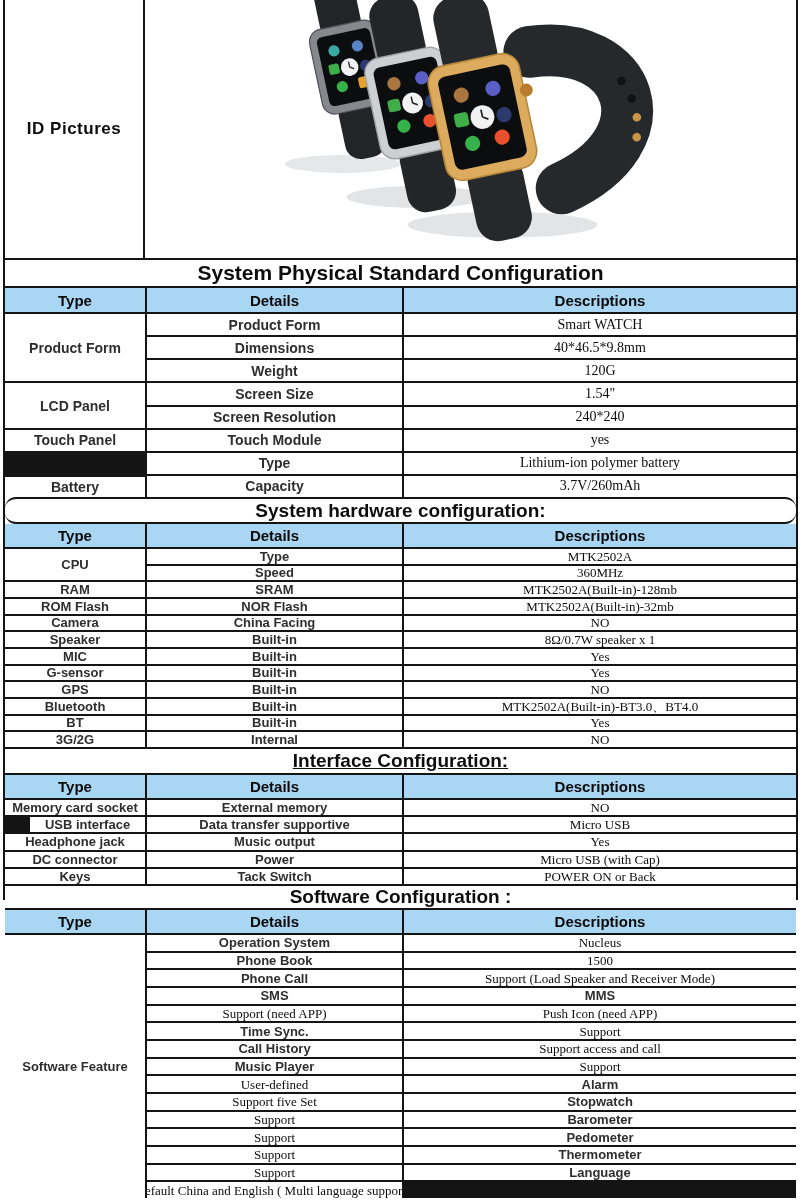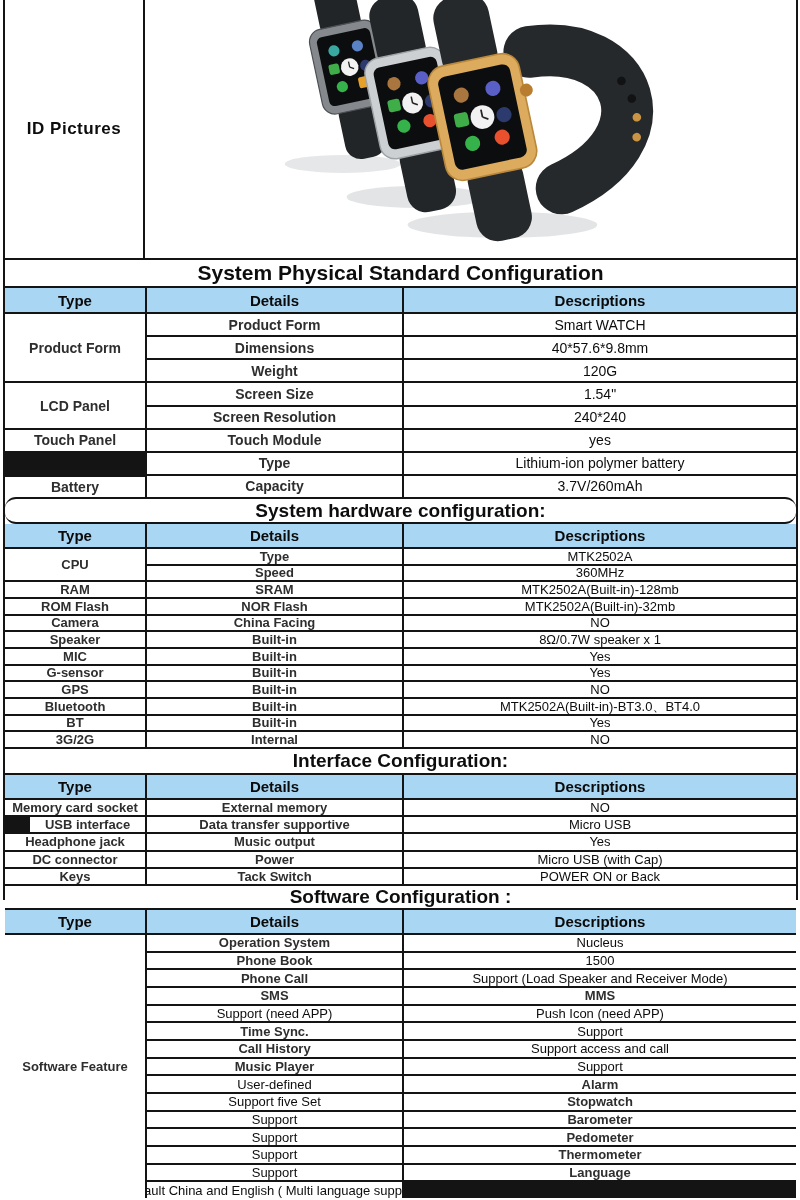--- a/index.html
+++ b/index.html
@@ -25,21 +25,21 @@
   .sec-title{box-sizing:border-box;border-top:2px solid var(--border);border-bottom:2px solid var(--border);
     display:flex;align-items:center;justify-content:center;font-weight:bold;background:#fff;}
   .hdr,.tbody{display:grid;grid-template-columns:140px 255px 1fr;gap:2px;background:var(--border);box-sizing:border-box;}
   .hdr{border-bottom:2px solid var(--border);}
   .tbody{grid-auto-rows:1fr;}
   .hcell{background:var(--hdr-bg);display:flex;align-items:center;justify-content:center;
     font-weight:bold;font-size:15px;color:#0a0a0a;}
   .cell{background:#fff;display:flex;align-items:center;justify-content:center;
     white-space:nowrap;overflow:hidden;line-height:1;}
   .tcell,.dcell{font-weight:bold;color:var(--muted);}
-  .vcell{color:var(--text);font-weight:normal;}
+  .vcell{color:var(--text);font-weight:normal;font-family:Liberation Serif, serif;}
 </style>
 </head>
 <body>
 
 <div class="sheet">
   <div class="tbl">
 
     <div class="pic-row">
       <div class="pic-label">ID  Pictures</div>
       <div class="pic-photo">
@@ -113,21 +113,21 @@
         <div class="hdr" style="height: 26px;">
           <div class="hcell">Type</div>
           <div class="hcell">Details</div>
           <div class="hcell">Descriptions</div>
         </div>
         <div class="tbody" style="height: 183px; font-size: 14px;">
           <div class="cell tcell" style="grid-row: span 3;">Product Form</div>
           <div class="cell dcell">Product Form</div>
           <div class="cell vcell">Smart WATCH</div>
           <div class="cell dcell">Dimensions</div>
-          <div class="cell vcell">40*57.6*9.8mm</div>
+          <div class="cell vcell">40*46.5*9.8mm</div>
           <div class="cell dcell">Weight</div>
           <div class="cell vcell">120G</div>
           <div class="cell tcell" style="grid-row: span 2;">LCD Panel</div>
           <div class="cell dcell">Screen Size</div>
           <div class="cell vcell">1.54"</div>
           <div class="cell dcell">Screen Resolution</div>
           <div class="cell vcell">240*240</div>
           <div class="cell tcell" style="grid-row: span 1;">Touch Panel</div>
           <div class="cell dcell">Touch Module</div>
           <div class="cell vcell">yes</div>
@@ -173,21 +173,21 @@
           <div class="cell tcell" style="grid-row: span 1;">Bluetooth</div>
           <div class="cell dcell">Built-in</div>
           <div class="cell vcell">MTK2502A(Built-in)-BT3.0、BT4.0</div>
           <div class="cell tcell" style="grid-row: span 1;">BT</div>
           <div class="cell dcell">Built-in</div>
           <div class="cell vcell">Yes</div>
           <div class="cell tcell" style="grid-row: span 1;">3G/2G</div>
           <div class="cell dcell">Internal</div>
           <div class="cell vcell">NO</div>
         </div>
-        <div class="sec-title" style="height: 28px; font-size: 19px;">Interface Configuration:</div>
+        <div class="sec-title" style="height: 28px; font-size: 19px; text-decoration: underline;">Interface Configuration:</div>
         <div class="hdr" style="height: 25px;">
           <div class="hcell">Type</div>
           <div class="hcell">Details</div>
           <div class="hcell">Descriptions</div>
         </div>
         <div class="tbody" style="height: 84px; font-size: 13px;">
           <div class="cell tcell" style="grid-row: span 1;">Memory card socket</div>
           <div class="cell dcell">External memory</div>
           <div class="cell vcell">NO</div>
           <div class="cell tcell" style="grid-row: span 1; margin-left: 25px;">USB interface</div>

